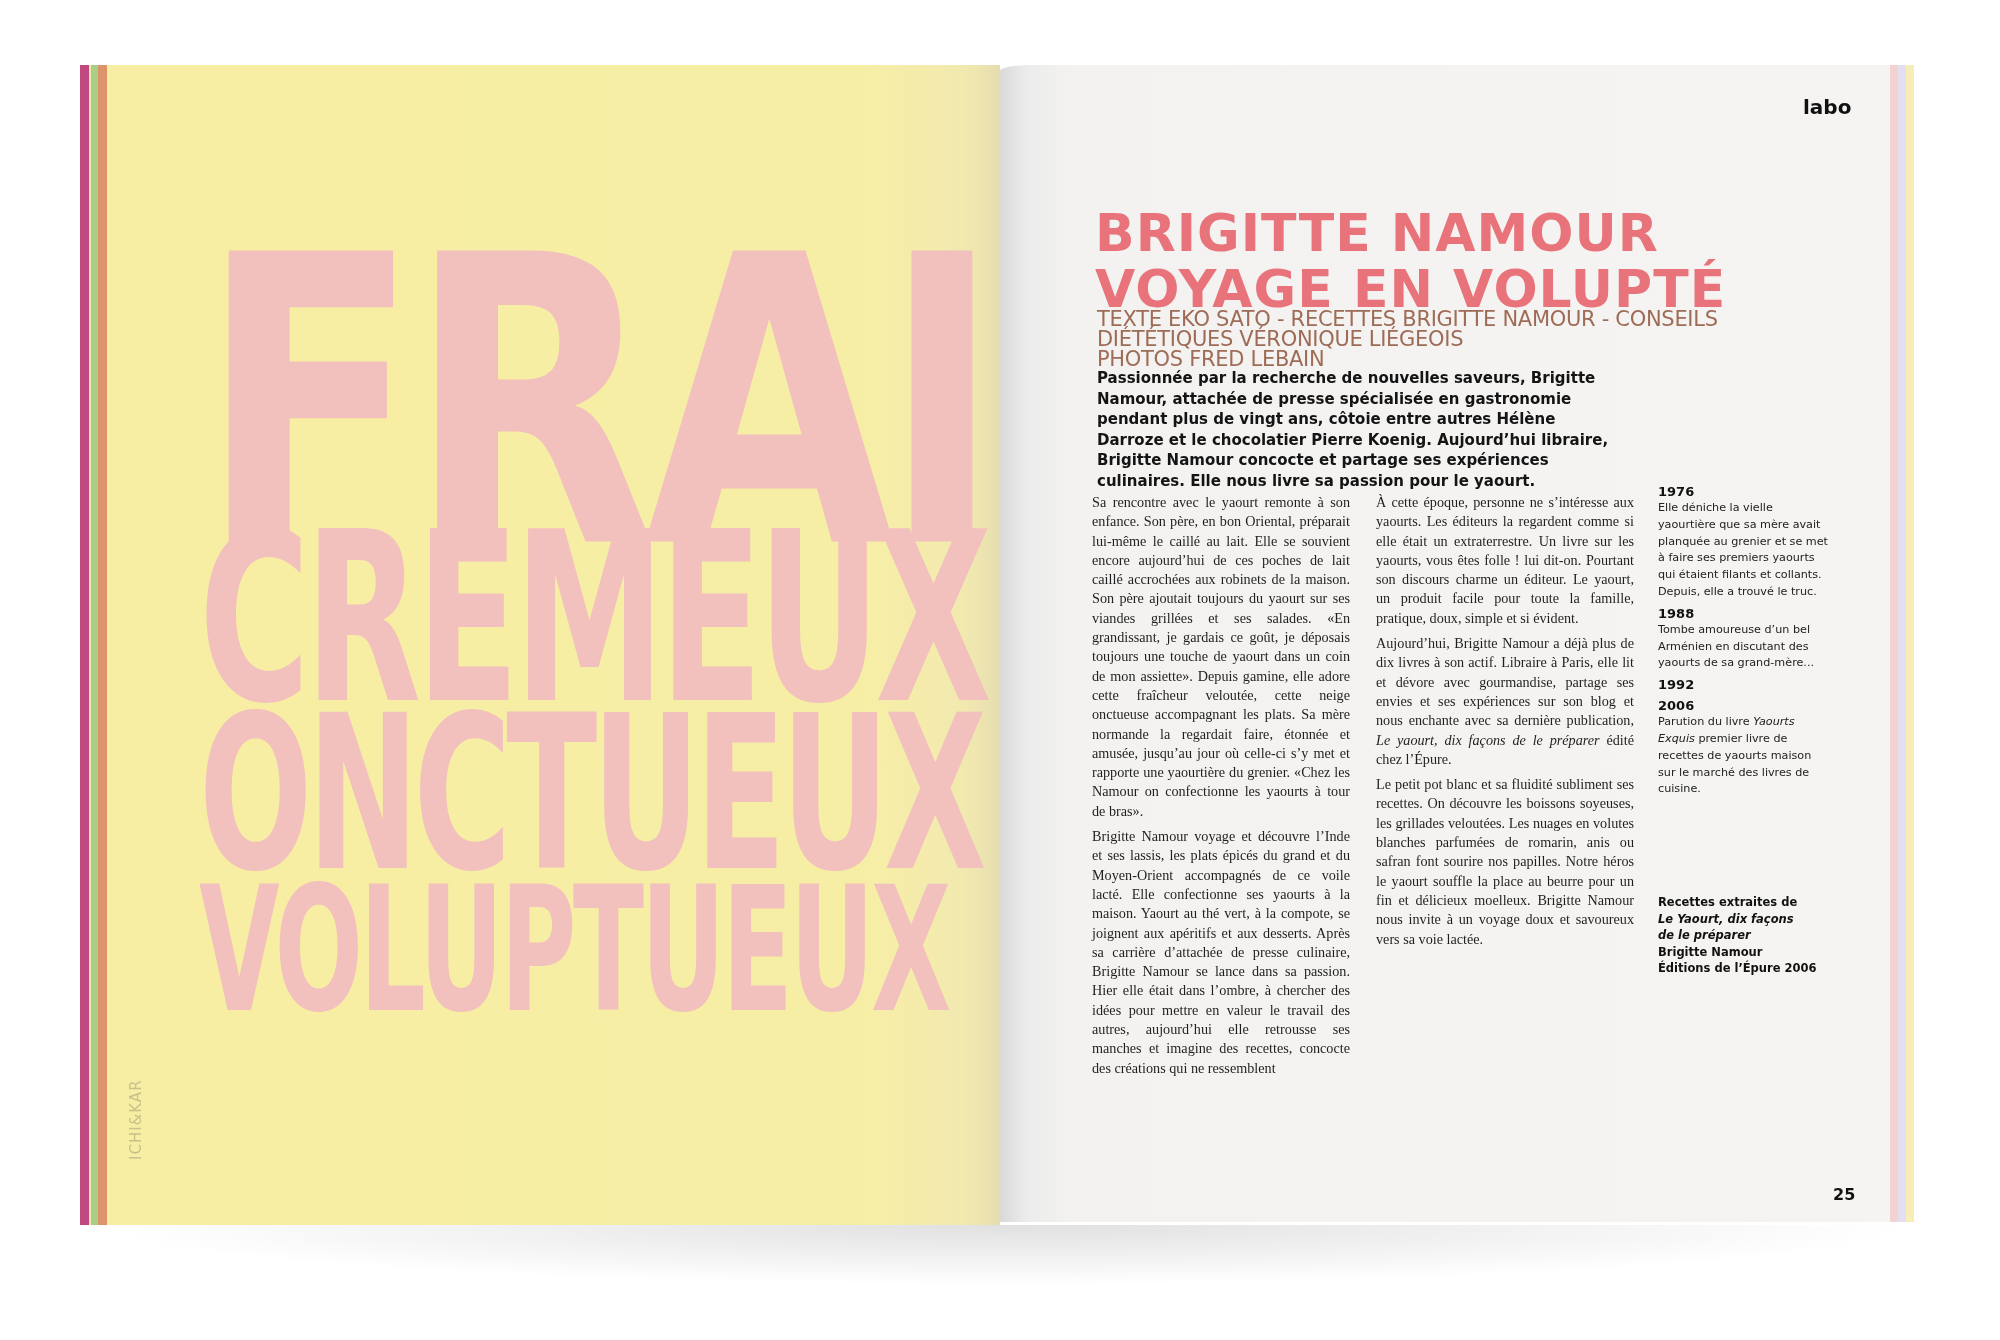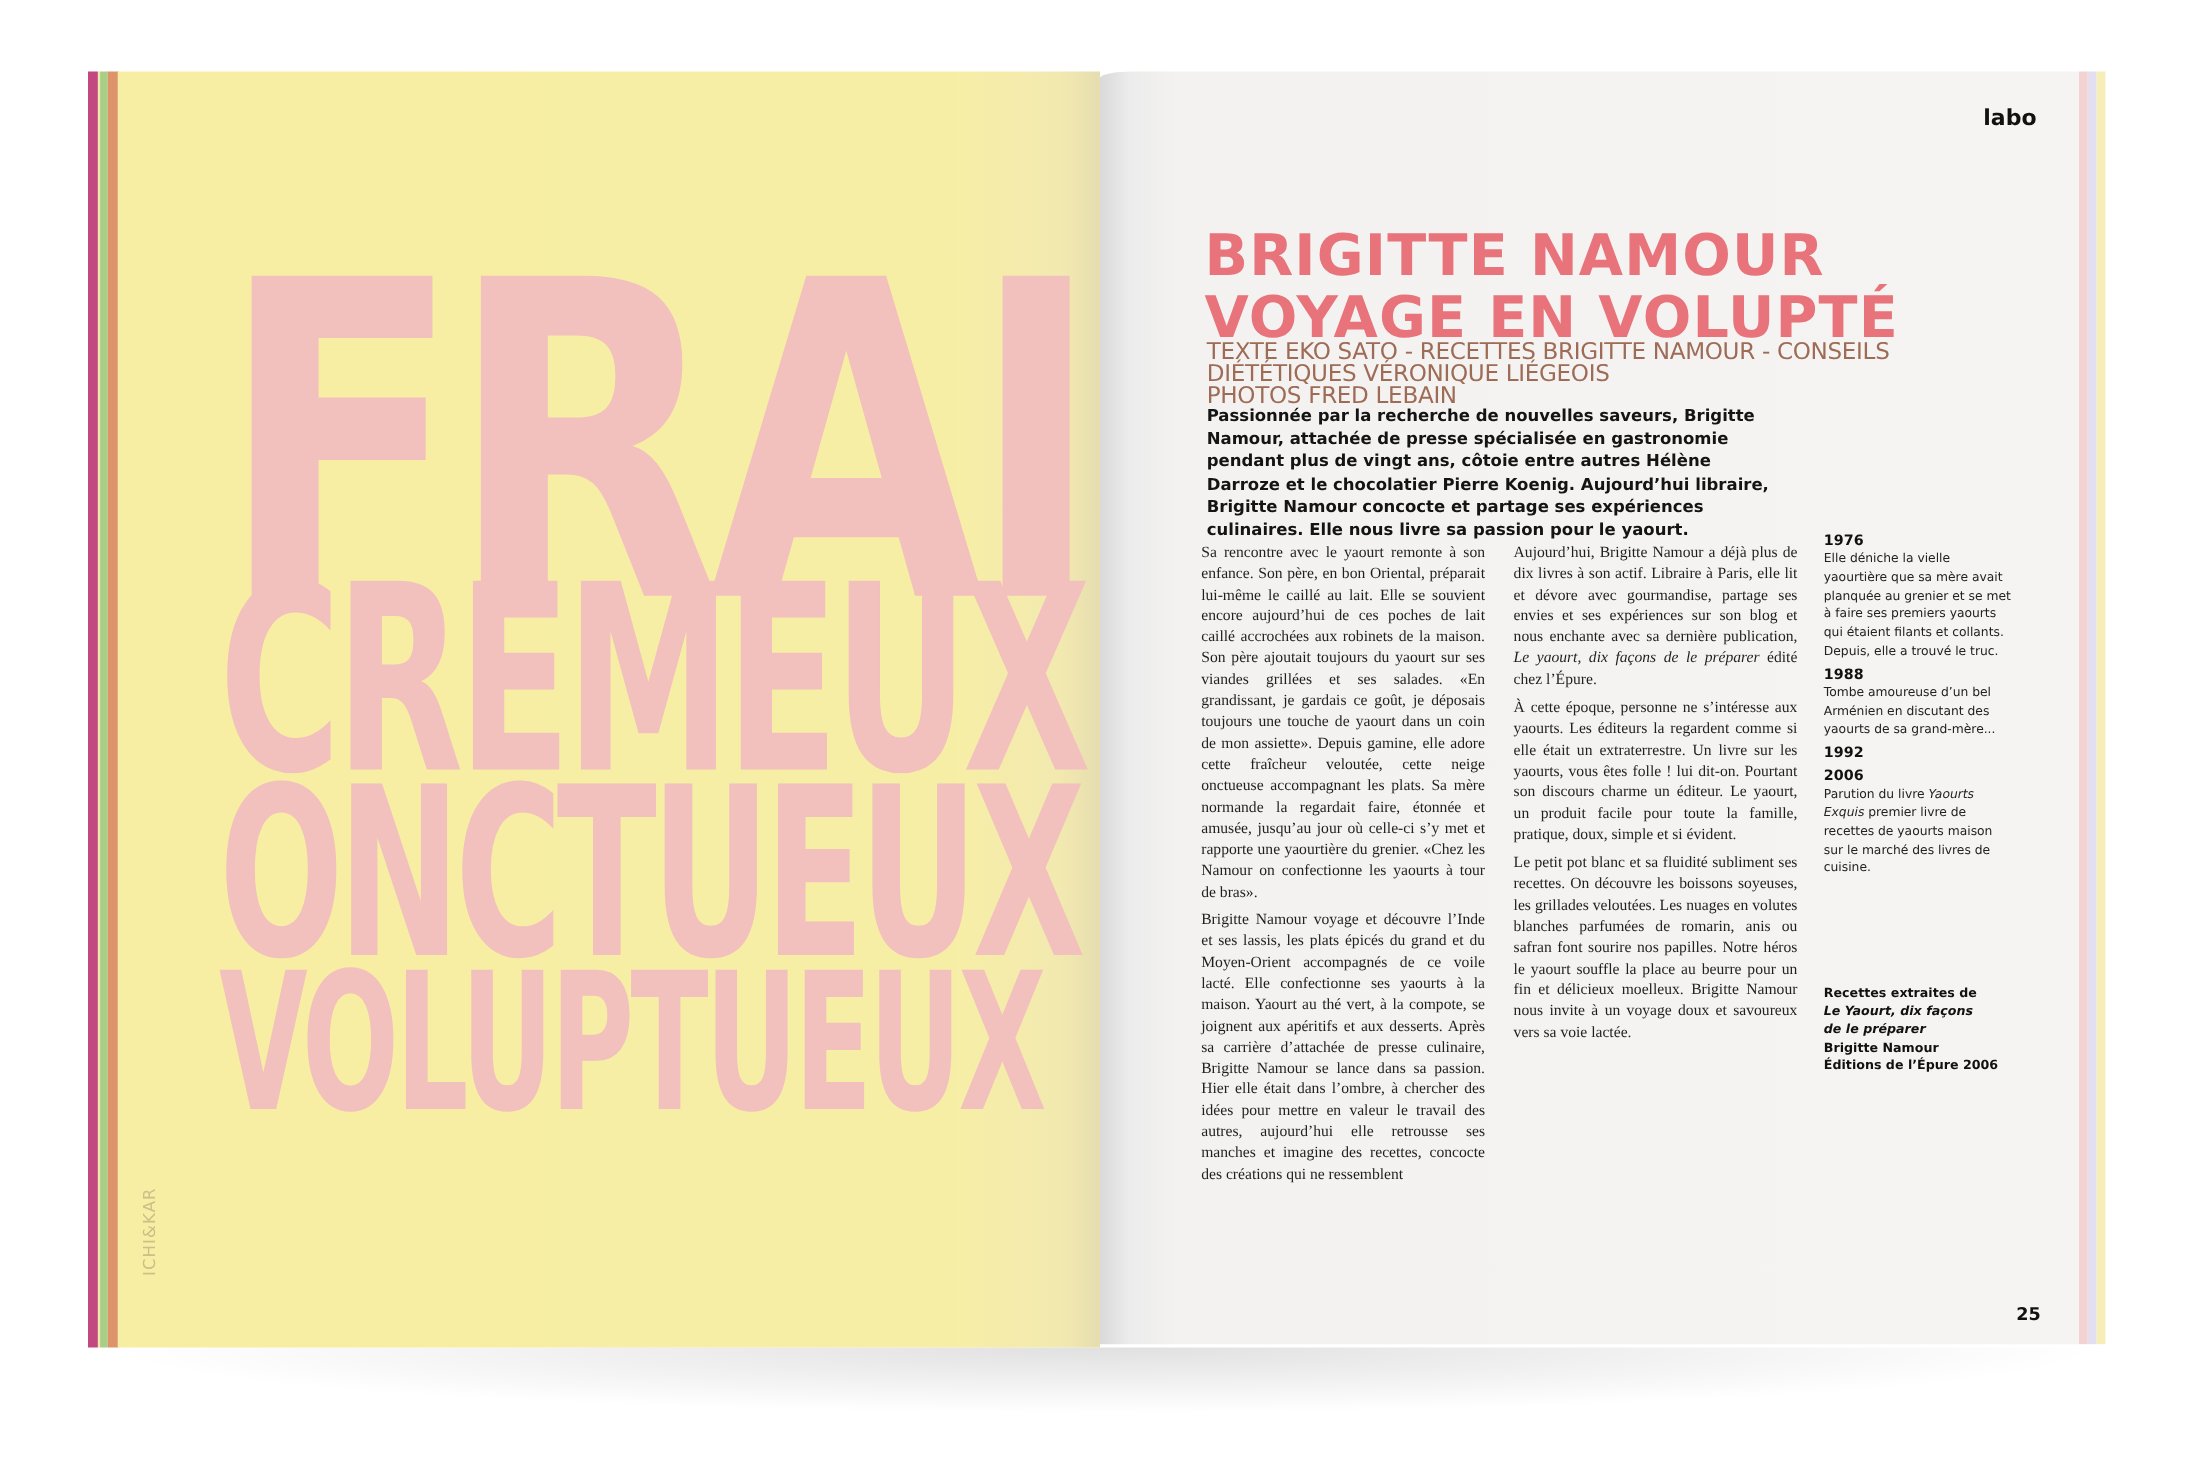--- a/index.html
+++ b/index.html
@@ -121,22 +121,22 @@
   </div>
 
   <div class="chapeau">Passionnée par la recherche de nouvelles saveurs, Brigitte Namour, attachée de presse spécialisée en gastronomie pendant plus de vingt ans, côtoie entre autres Hélène Darroze et le chocolatier Pierre Koenig. Aujourd’hui libraire, Brigitte Namour concocte et partage ses expériences culinaires. Elle nous livre sa passion pour le yaourt.</div>
 
   <div class="col col-1">
     <p>Sa rencontre avec le yaourt remonte à son enfance. Son père, en bon Oriental, préparait lui-même le caillé au lait. Elle se souvient encore aujourd’hui de ces poches de lait caillé accrochées aux robinets de la maison. Son père ajoutait toujours du yaourt sur ses viandes grillées et ses salades. «En grandissant, je gardais ce goût, je déposais toujours une touche de yaourt dans un coin de mon assiette». Depuis gamine, elle adore cette fraîcheur veloutée, cette neige onctueuse accompagnant les plats. Sa mère normande la regardait faire, étonnée et amusée, jusqu’au jour où celle-ci s’y met et rapporte une yaourtière du grenier. «Chez les Namour on confectionne les yaourts à tour de bras».</p>
     <p>Brigitte Namour voyage et découvre l’Inde et ses lassis, les plats épicés du grand et du Moyen-Orient accompagnés de ce voile lacté. Elle confectionne ses yaourts à la maison. Yaourt au thé vert, à la compote, se joignent aux apéritifs et aux desserts. Après sa carrière d’attachée de presse culinaire, Brigitte Namour se lance dans sa passion. Hier elle était dans l’ombre, à chercher des idées pour mettre en valeur le travail des autres, aujourd’hui elle retrousse ses manches et imagine des recettes, concocte des créations qui ne ressemblent</p>
   </div>
 
   <div class="col col-2">
+    <p>À cette époque, personne ne s’intéresse aux yaourts. Les éditeurs la regardent comme si elle était un extraterrestre. Un livre sur les yaourts, vous êtes folle ! lui dit-on. Pourtant son discours charme un éditeur. Le yaourt, un produit facile pour toute la famille, pratique, doux, simple et si évident.</p>
     <p><span>Aujourd’hui, Brigitte Namour a déjà plus de dix livres à son actif. Libraire à Paris, elle lit et dévore avec gourmandise, partage ses envies et ses expériences sur son blog et nous enchante avec sa dernière publication, </span><i>Le yaourt, dix façons de le préparer</i><span> édité chez l’Épure.</span></p>
-    <p>À cette époque, personne ne s’intéresse aux yaourts. Les éditeurs la regardent comme si elle était un extraterrestre. Un livre sur les yaourts, vous êtes folle ! lui dit-on. Pourtant son discours charme un éditeur. Le yaourt, un produit facile pour toute la famille, pratique, doux, simple et si évident.</p>
     <p>Le petit pot blanc et sa fluidité subliment ses recettes. On découvre les boissons soyeuses, les grillades veloutées. Les nuages en volutes blanches parfumées de romarin, anis ou safran font sourire nos papilles. Notre héros le yaourt souffle la place au beurre pour un fin et délicieux moelleux. Brigitte Namour nous invite à un voyage doux et savoureux vers sa voie lactée.</p>
   </div>
 
   <div class="timeline">
     <div class="tl-year">1976</div>
     <p class="tl-text">Elle déniche la vielle yaourtière que sa mère avait planquée au grenier et se met à faire ses premiers yaourts qui étaient filants et collants. Depuis, elle a trouvé le truc.</p>
     <div class="tl-year">1988</div>
     <p class="tl-text">Tombe amoureuse d’un bel Arménien en discutant des yaourts de sa grand-mère...</p>
     <div class="tl-year">1992</div>
     <div class="tl-year">2006</div>

